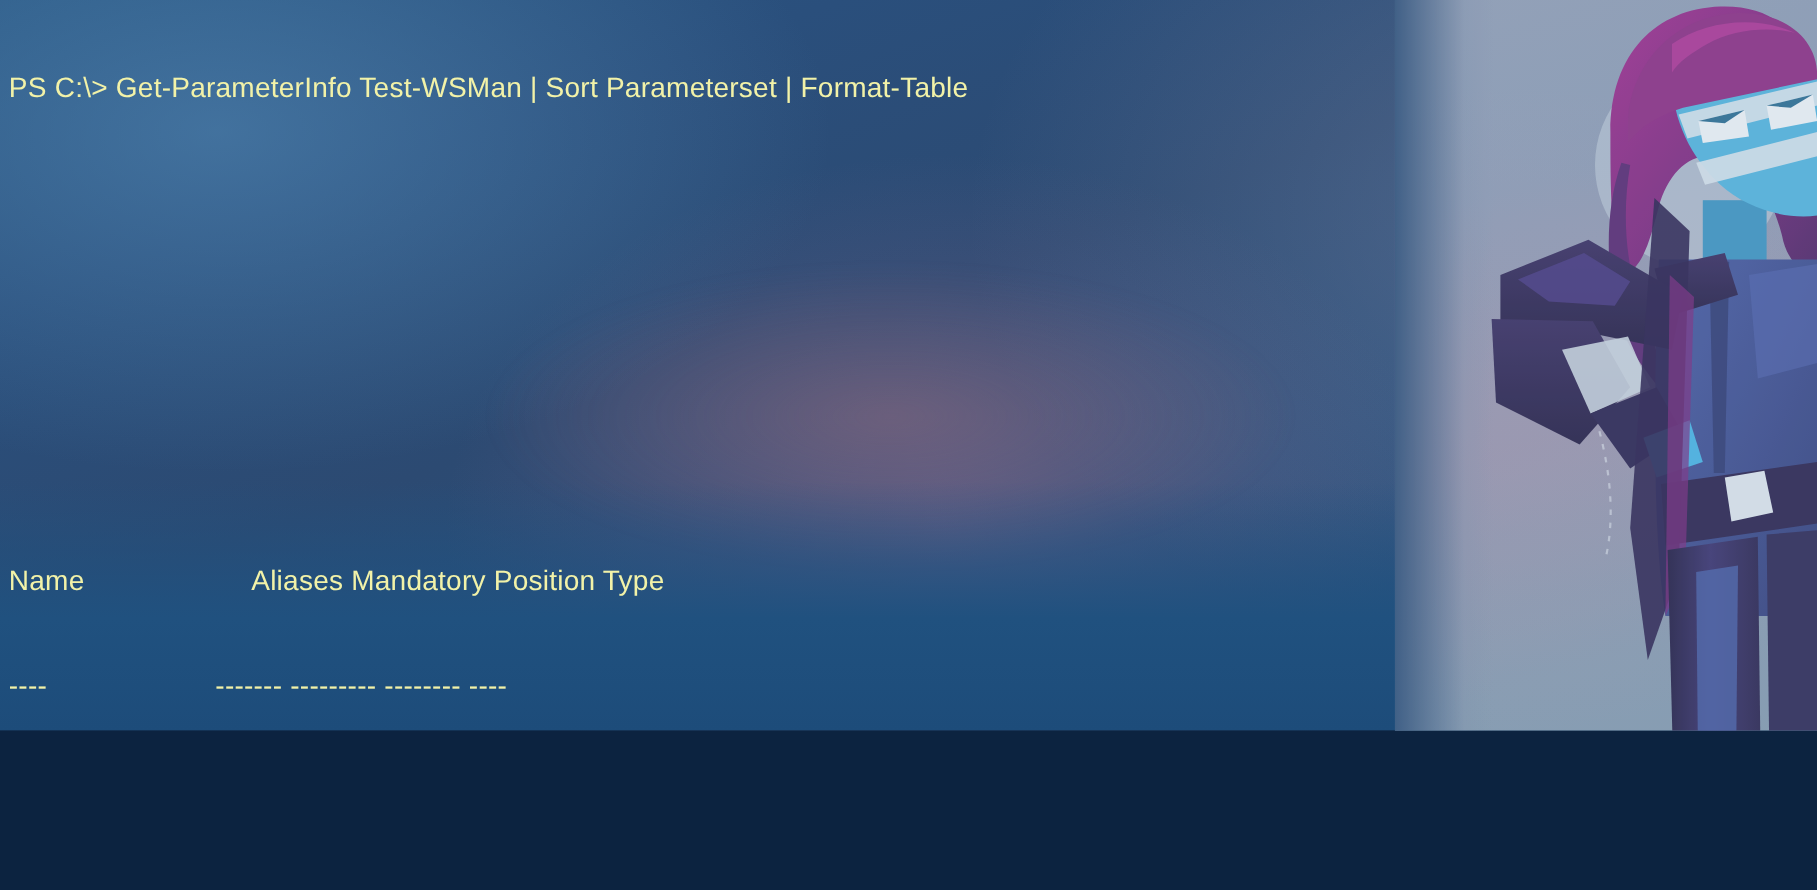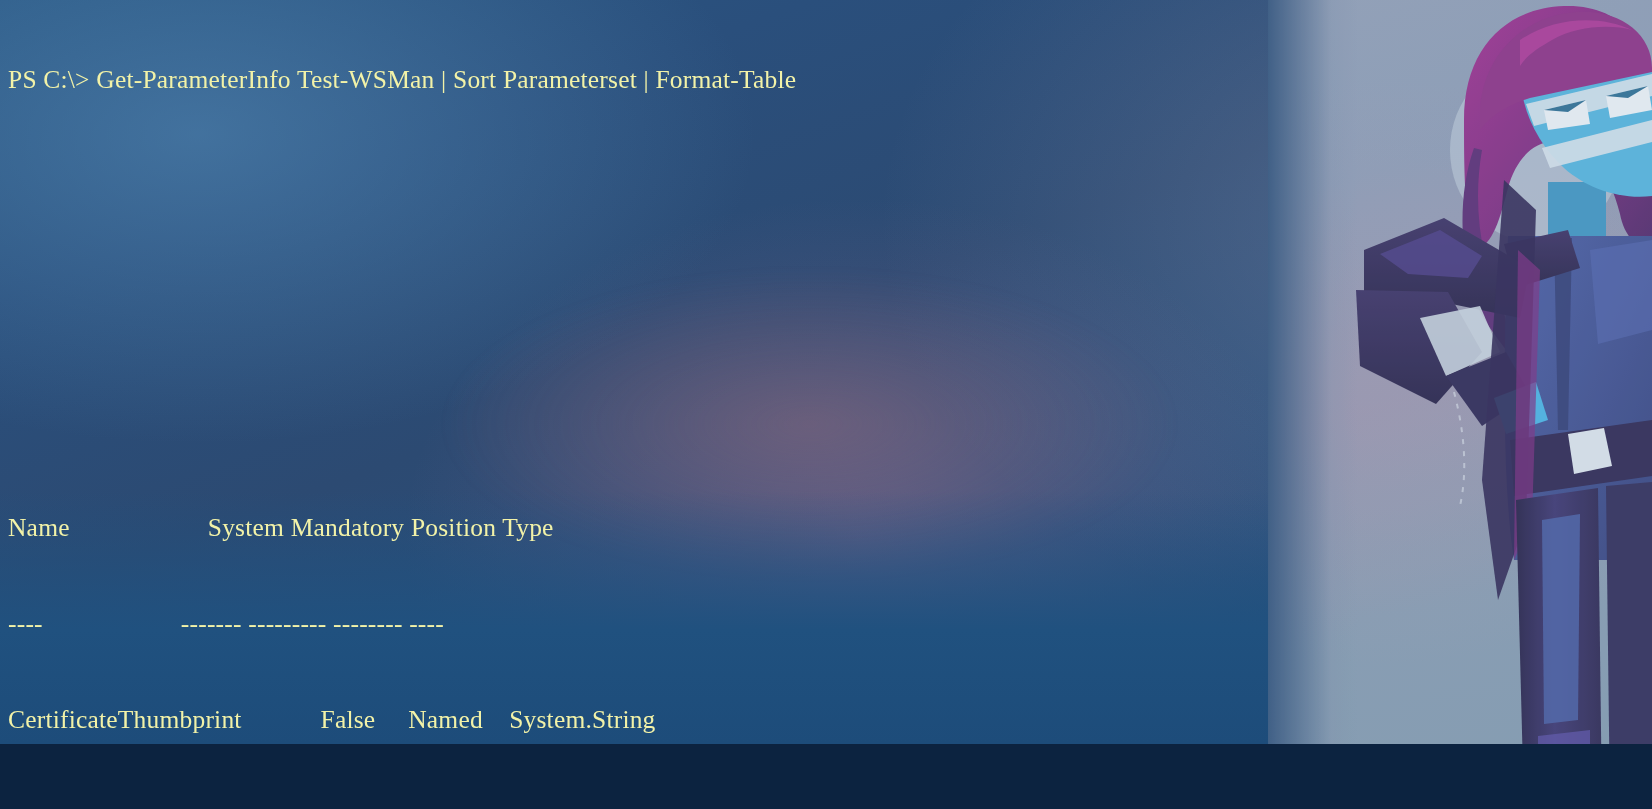--- a/index.html
+++ b/index.html
@@ -3,23 +3,23 @@
 <meta charset="utf-8">
 <style>
   html, body {
     margin: 0;
     padding: 0;
     background: #0c2340;
   }
   #screen {
     position: relative;
     width: 1652px;
-    height: 744px;
+    height: 664px;
     overflow: hidden;
-    font-family: Liberation Serif, serif;
+    font-family: Liberation Sans, sans-serif;
   }
 
   
   .bg-base {
     position: absolute;
     inset: 0;
     background:
       radial-gradient(900px 500px at 12% 18%, rgba(86,140,184,0.55) 0%, rgba(86,140,184,0) 62%),
       radial-gradient(700px 520px at 52% 72%, rgba(150,110,150,0.40) 0%, rgba(150,110,150,0) 65%),
       radial-gradient(820px 600px at 88% 30%, rgba(140,150,180,0.38) 0%, rgba(140,150,180,0) 70%),
@@ -181,21 +181,21 @@
     </svg>
   </div>
 
   <div class="term">
     <div class="line">PS C:\&gt; Get-ParameterInfo Test-WSMan | Sort Parameterset | Format-Table</div>
     <div class="line blank"> </div>
     <div class="line blank"> </div>
 
     <div class="line blank"> </div>
 
-    <div class="line">Name                     System Mandatory Position Type</div>
+    <div class="line">Name                     Aliases Mandatory Position Type</div>
     <div class="line">----                     ------- --------- -------- ----</div>
     <div class="line">CertificateThumbprint            False     Named    System.String</div>
     
     
     
 
     
     
 
     

